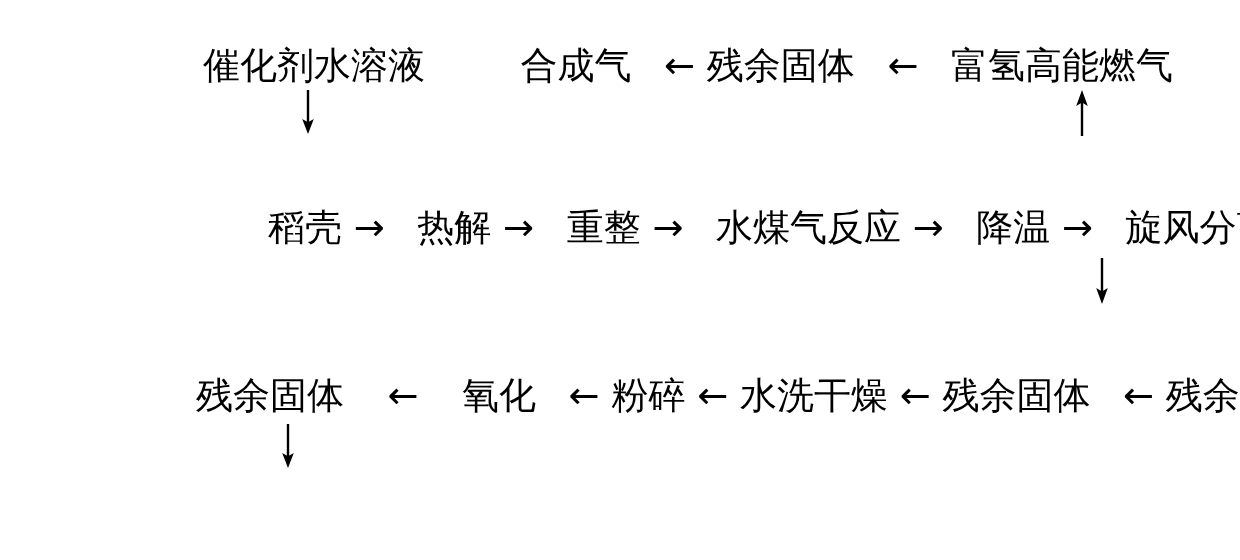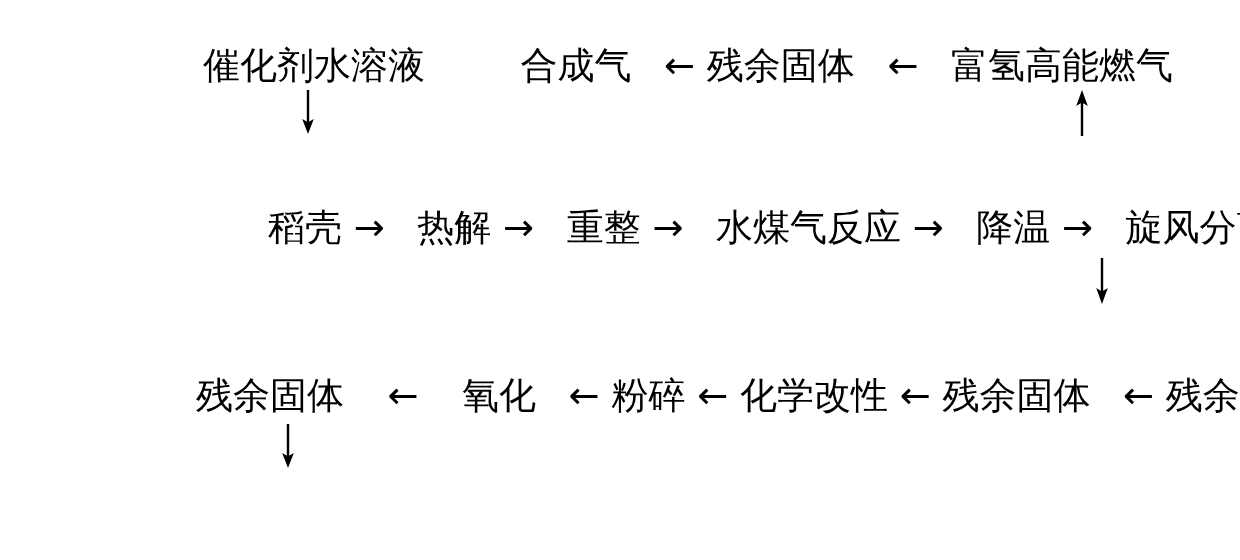--- a/index.html
+++ b/index.html
@@ -116,21 +116,21 @@
   <div class="row" id="row-3">
     <span class="seg">残余固体</span>
     <span class="gap-md"></span>
     <span class="arrow-h">←</span>
     <span class="gap-md"></span>
     <span class="seg">氧化</span>
     <span class="gap-sm"></span>
     <span class="arrow-h">←</span>
     <span class="seg">粉碎</span>
     <span class="arrow-h">←</span>
-    <span class="seg">化学改性</span>
+    <span class="seg">水洗干燥</span>
     <span class="arrow-h">←</span>
     <span class="seg">残余固体</span>
     <span class="gap-sm"></span>
     <span class="arrow-h">←</span>
     <span class="seg">残余固体</span>
   </div>
 
   <div class="vconn" id="vconn-modify">
     <svg width="28" height="44" viewBox="0 0 28 44">
       <line x1="14" y1="0" x2="14" y2="35" stroke="#000" stroke-width="2.4"></line>

